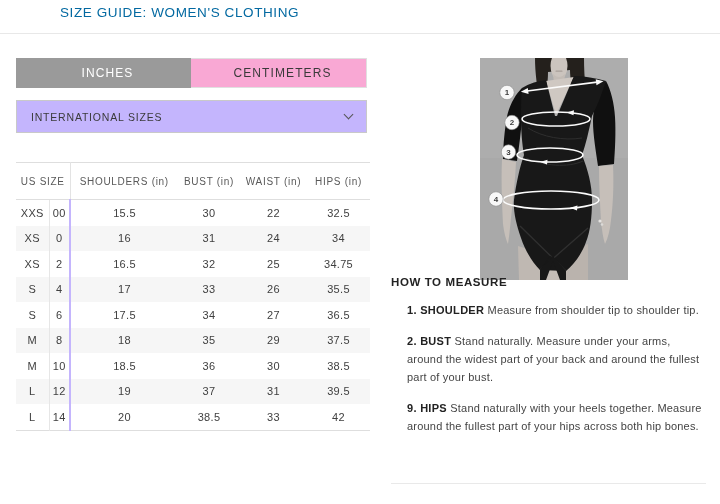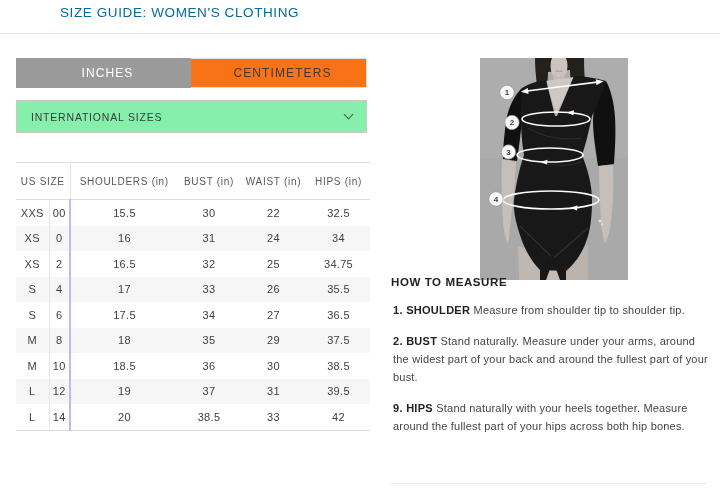--- a/index.html
+++ b/index.html
@@ -7,44 +7,44 @@
   .page { position:relative; width:720px; height:504px; background:#ffffff; overflow:hidden; }
 
   .page-title { position:absolute; left:16px; top:5px; font-size:13.5px; font-weight:normal;
                 letter-spacing:.6px; color:#0369a1; white-space:nowrap;margin-left:44px; }
   .page-divider { position:absolute; left:0; top:33px; width:720px; height:1px; background:#e8e8e8; }
 
   .tabs { position:absolute; left:16px; top:58px; width:351px; height:30px; display:flex; }
   .tab { flex:1; display:flex; align-items:center; justify-content:center; font-size:12px;
          letter-spacing:1.1px; box-sizing:border-box; cursor:pointer;padding-left:8px; }
   .tab.active { background:#9a9a9a; color:#ffffff; }
-  .tab.inactive { background:#f97316; color:#3a3a3a; border:1px solid #e0e0e0; border-left:none; }
+  .tab.inactive { background:#f9a8d4; color:#3a3a3a; border:1px solid #e0e0e0; border-left:none; }
 
   .dropdown { position:absolute; left:16px; top:100px; width:351px; height:33px;
-              border:1px solid #c9c9c9; box-sizing:border-box; background:#86efac;
+              border:1px solid #c9c9c9; box-sizing:border-box; background:#c4b5fd;
               display:flex; align-items:center; justify-content:space-between;
               padding:0 14px; font-size:10.5px; letter-spacing:.8px; color:#3a3a3a; cursor:pointer; }
   .chev { width:6px; height:6px; border-right:1.5px solid #555; border-bottom:1.5px solid #555;
           transform:rotate(45deg); margin-top:-4px; }
 
   table.size { position:absolute; left:16px; top:162px; width:354px; border-collapse:collapse;
                border-top:1px solid #dedede; border-bottom:1px solid #dedede; table-layout:fixed; }
   .size th { font-size:10px; font-weight:normal; letter-spacing:.7px; color:#595959;
              height:34px; border-bottom:1px solid #dedede; text-align:center; }
   .size th.group { border-right:1px solid #e3e3e3; }
   .size td { font-size:11px; color:#404040; text-align:center; height:25.5px; padding:0; letter-spacing:.3px; }
   .size td:nth-child(1) { border-right:1px solid #e6e6e6; }
   .size td:nth-child(2) { border-right:2px solid #c4b5fd; }
   .size tbody tr:nth-child(even) { background:#f6f6f6; }
 
   .model { position:absolute; left:480px; top:58px; width:148px; height:222px; }
 
   .howto { position:absolute; left:391px; top:276px; width:317px; }
   .howto-title { font-size:11.5px; font-weight:bold; letter-spacing:.6px; color:#222; margin:0; }
-  .step { font-size:11px; line-height:18px; color:#444; letter-spacing:.2px; margin:13px 0 0 2px; }
+  .step { font-size:11px; line-height:18px; color:#444; letter-spacing:.2px; margin:13px 0 0 16px; }
   .step b { color:#222; letter-spacing:.3px; }
   .right-divider { position:absolute; left:391px; top:483px; width:315px; height:1px; background:#e9e9e9; }
 </style>
 </head>
 <body>
 
 <div class="page">
 
   <div class="page-title">SIZE GUIDE: WOMEN'S CLOTHING</div>
   <div class="page-divider"></div>

